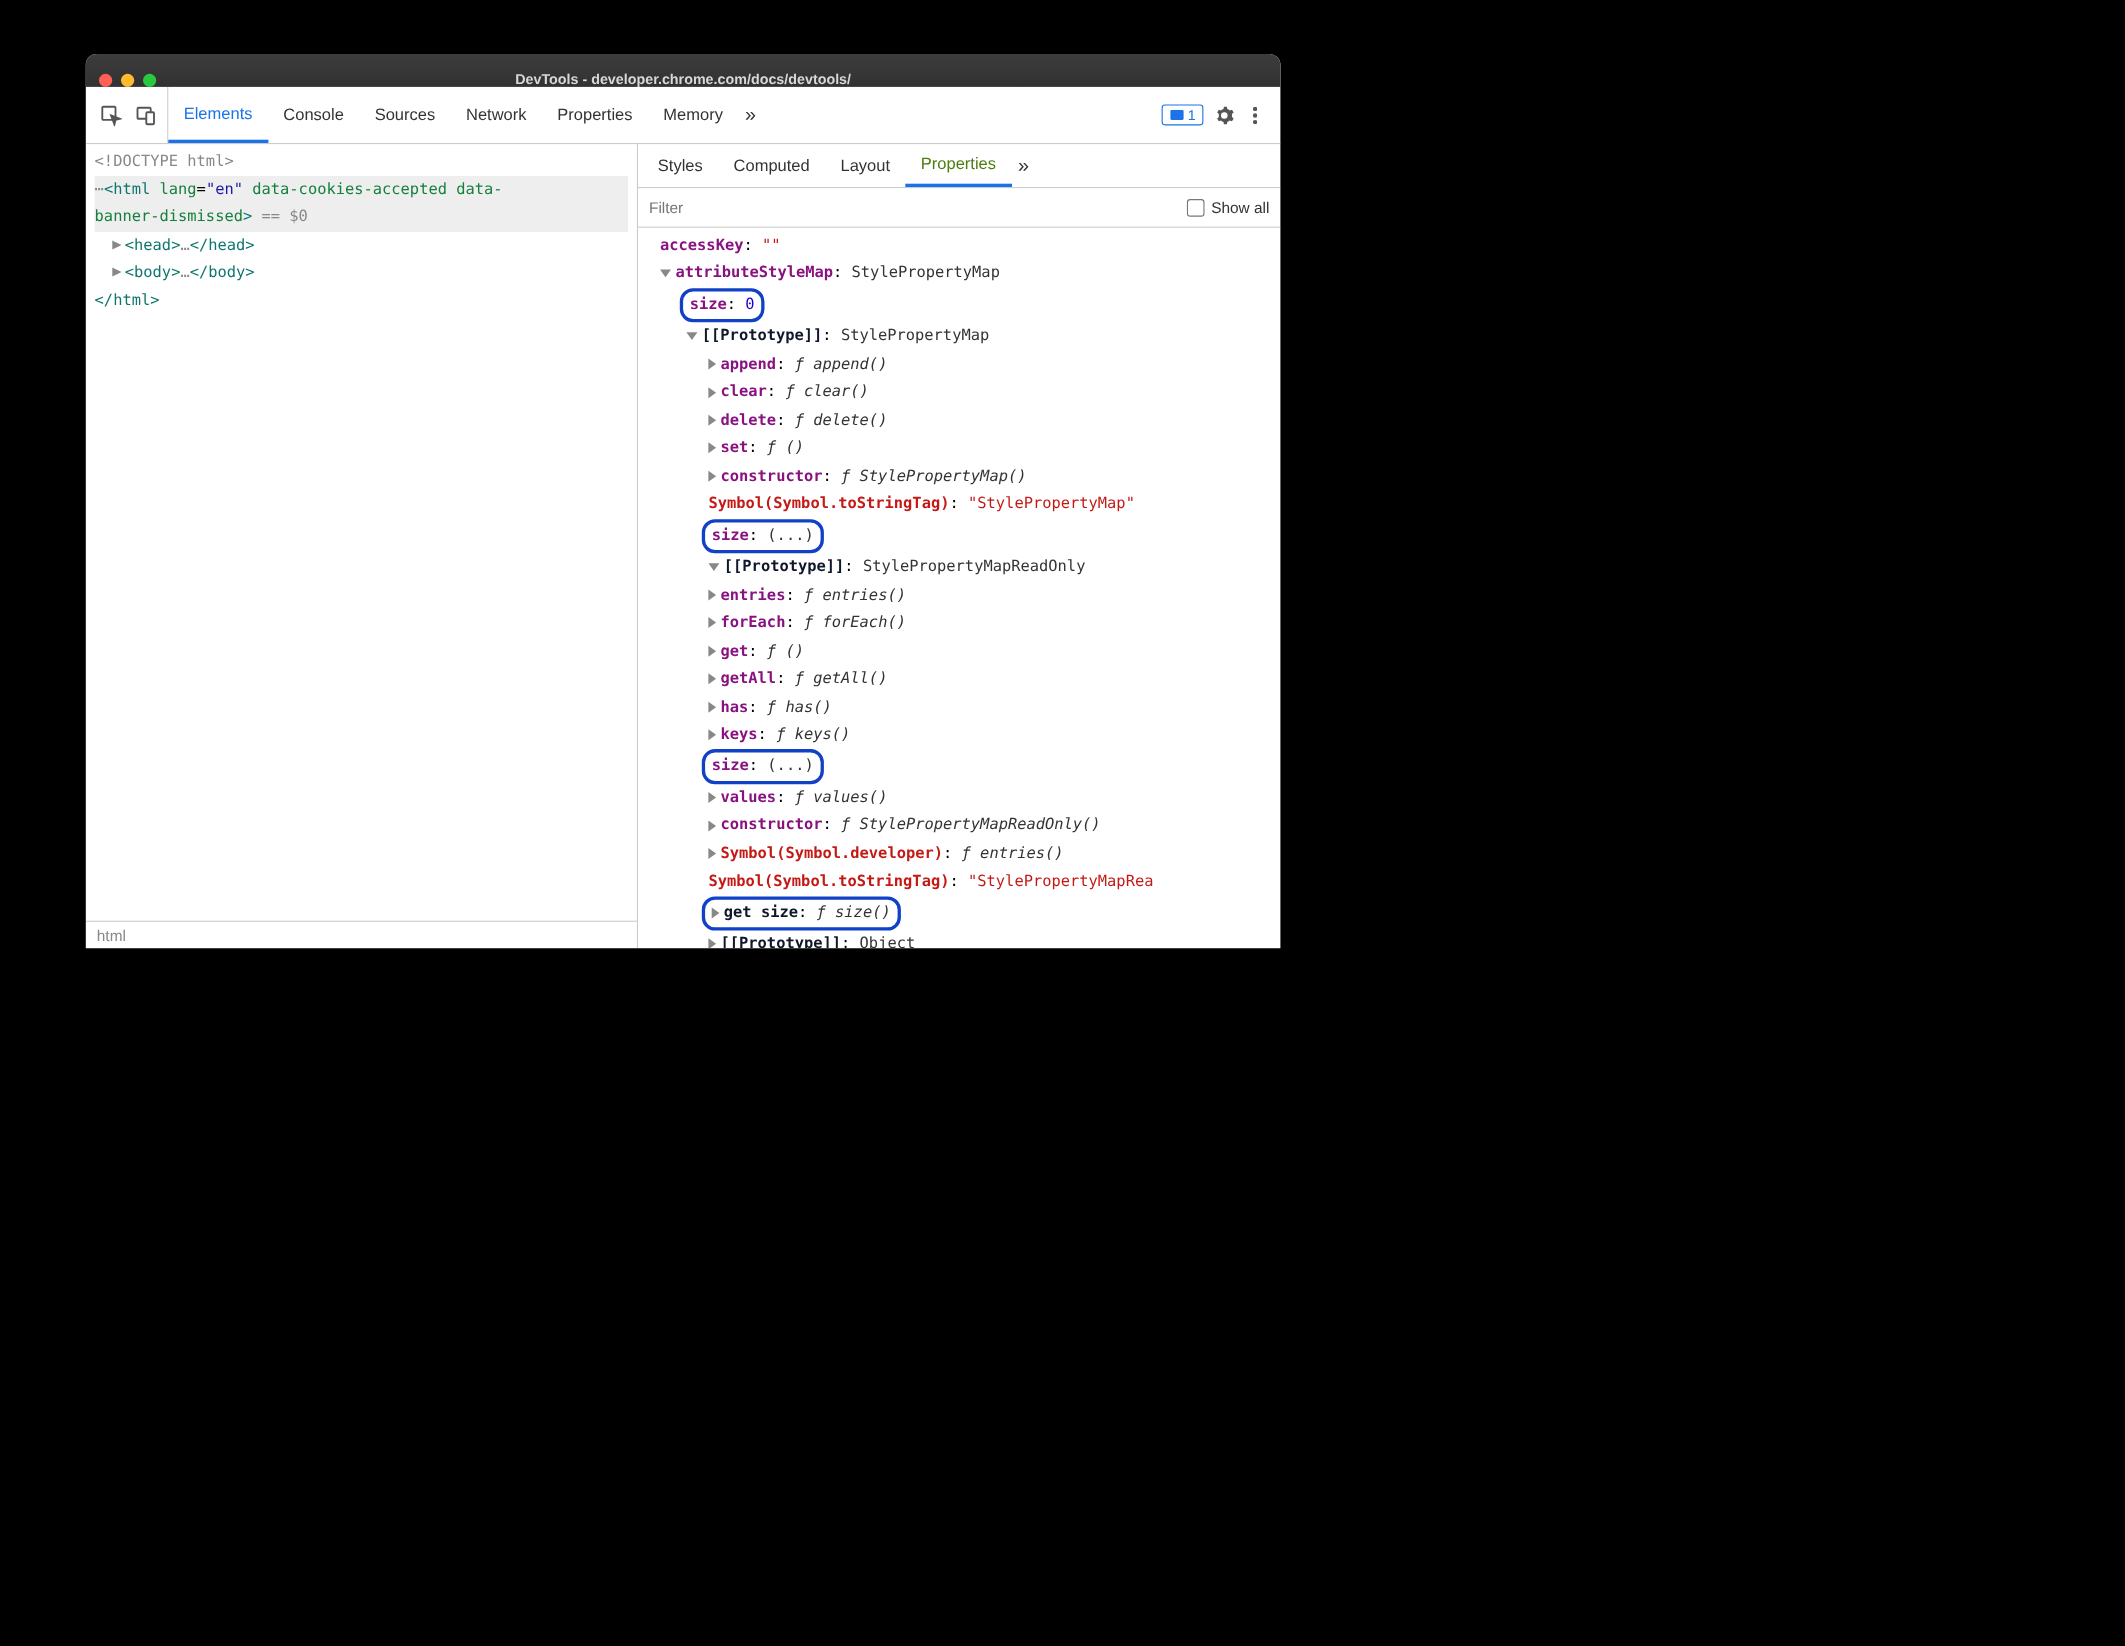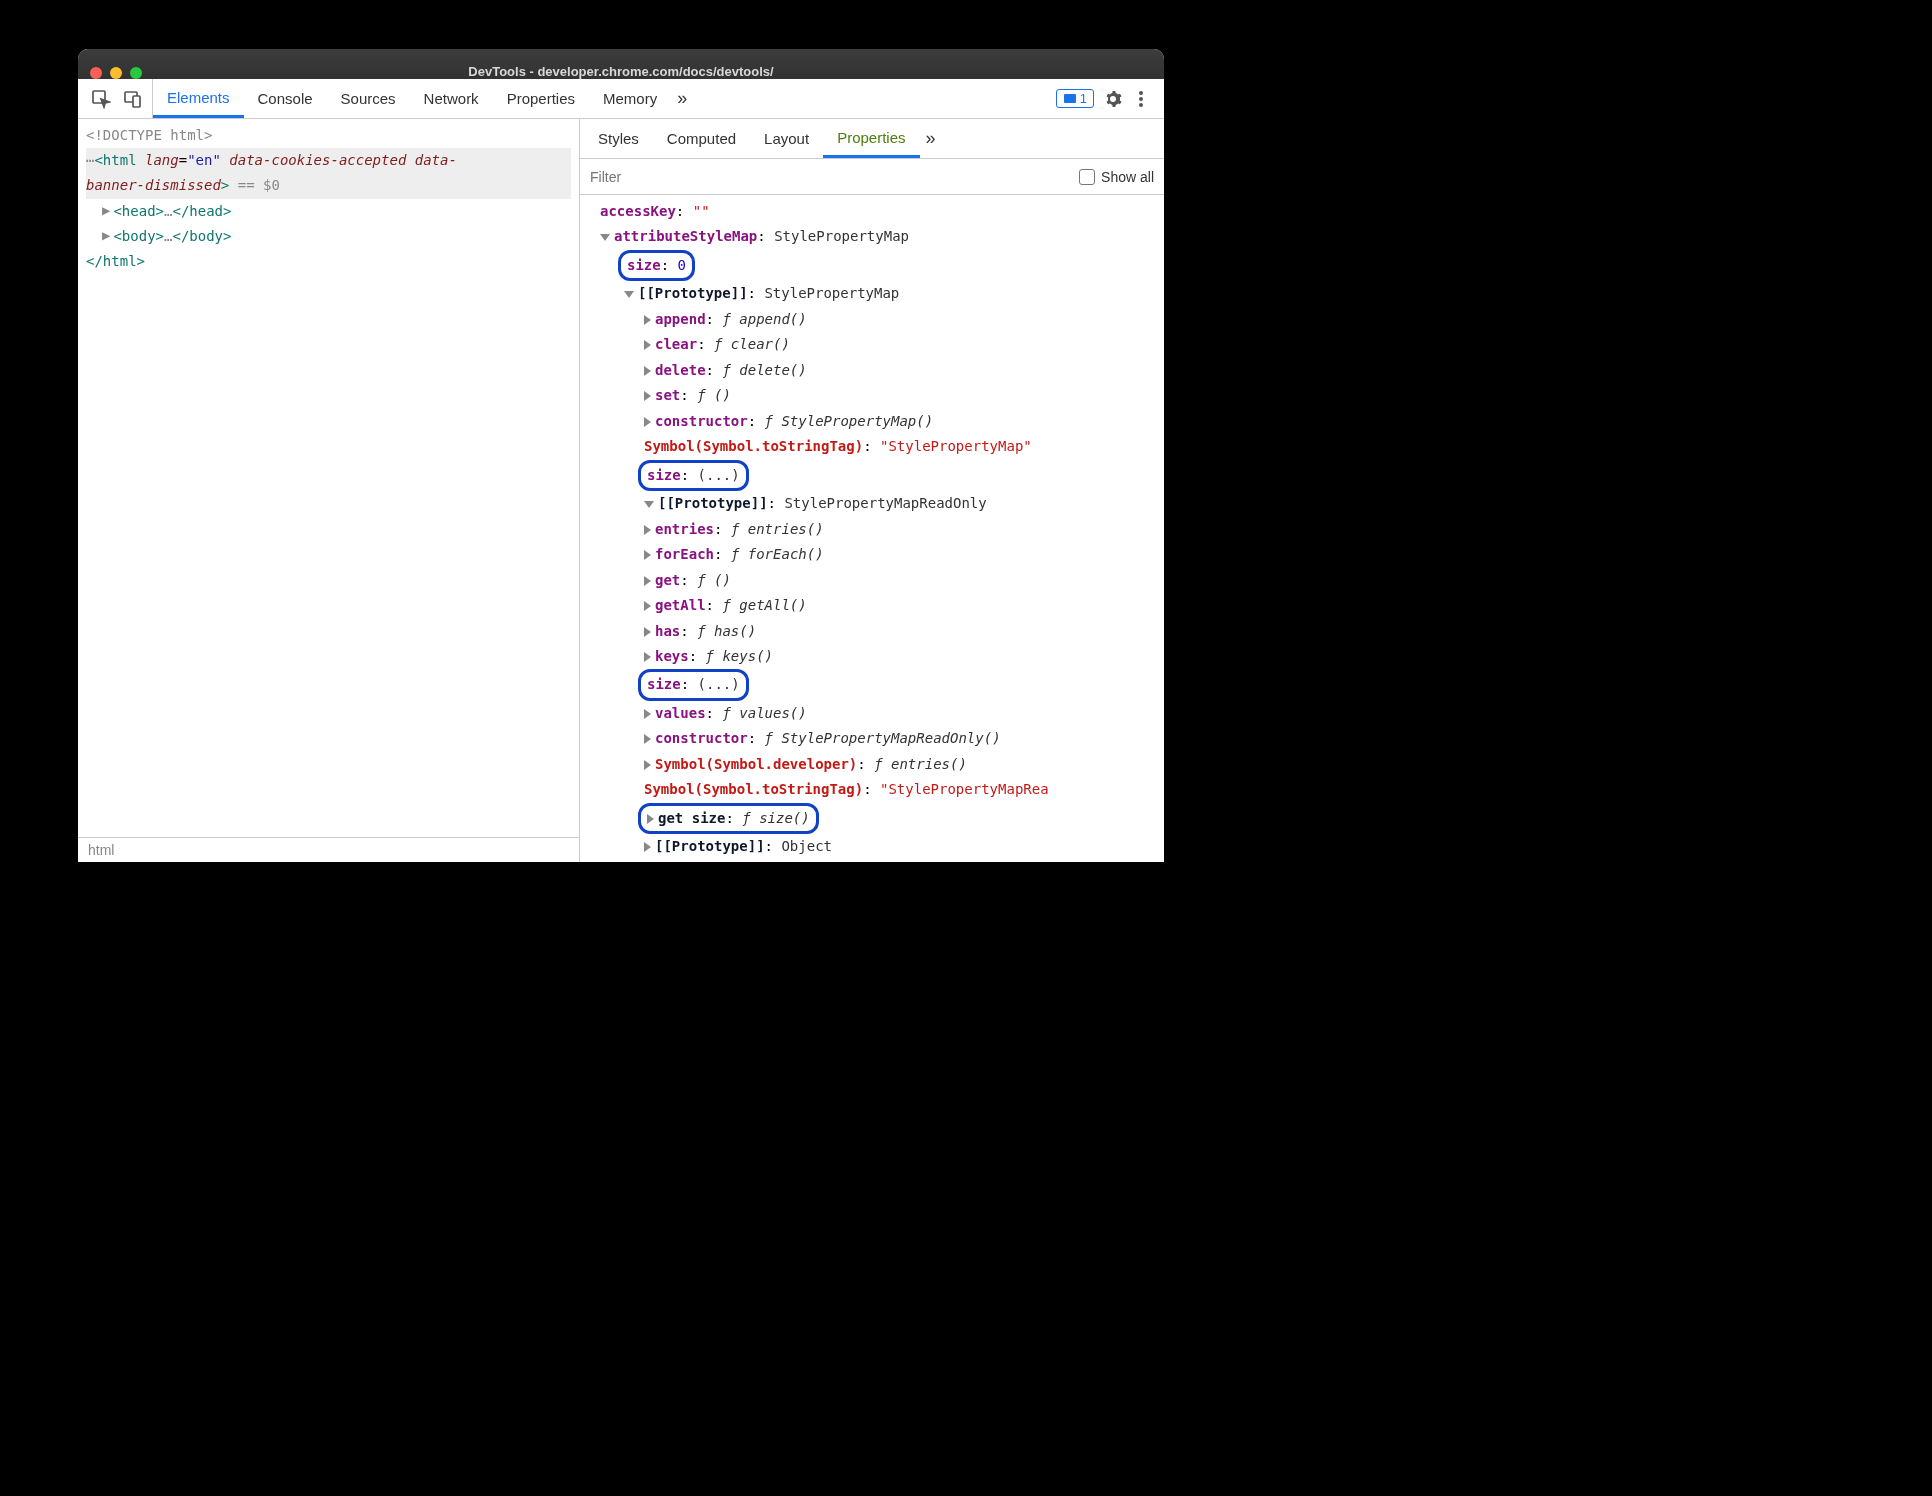--- a/index.html
+++ b/index.html
@@ -3,37 +3,37 @@
 <meta charset="utf-8">
 <style>
 * { box-sizing: border-box; margin: 0; padding: 0; }
 body { background: #000; font-family: -apple-system, BlinkMacSystemFont, "Segoe UI", sans-serif; width: 1932px; height: 1496px; position: relative; }
 .window { position: absolute; left: 78px; top: 49px; width: 1086px; height: 813px; background: #fff; border-radius: 10px 10px 0 0; box-shadow: 0 20px 60px rgba(0,0,0,0.6); overflow: hidden; display: flex; flex-direction: column; }
 .titlebar { height: 30px; background: linear-gradient(#3c3c3c,#323232); display: flex; align-items: flex-end; padding: 0 12px; position: relative; }
 .traffic { display: flex; gap: 8px; }
 .dot { width: 12px; height: 12px; border-radius: 50%; }
 .dot.red { background: #ff5f57; } .dot.yellow { background: #febc2e; } .dot.green { background: #28c840; }
 .title { position:absolute; left:0; right:0; text-align:center; color:#d8d8d8; font-size:13px; font-weight:600; pointer-events:none; }
-.toolbar { height: 40px; border-bottom: 1px solid #ccc; display: flex; align-items: center; padding: 0 4px; }
+.toolbar { height: 52px; border-bottom: 1px solid #ccc; display: flex; align-items: center; padding: 0 4px; }
 .tb-icons { display:flex; align-items: center; padding: 0 8px; gap: 10px; border-right: 1px solid #ccc; height: 100%;}
 .tb-icon { width: 22px; height: 22px; display:flex; align-items:center; justify-content:center; color:#555; }
 .tabs { display:flex; align-items:center; height: 100%; }
 .tab { padding: 0 14px; height:100%; display:flex; align-items:center; font-size:15px; color:#333; cursor:pointer; }
 .tab.active { color:#1a73e8; border-bottom: 3px solid #1a73e8; }
 .tb-right { margin-left:auto; display:flex; align-items:center; gap:10px; padding-right: 10px;}
 .issues-btn { display:flex; align-items:center; gap:3px; border:1px solid #1a73e8; border-radius:3px; padding:1px 6px; color:#1a73e8; font-size:13px; }
 .issues-btn svg { display:block; }
 .more-chev { font-size:18px; color:#333; padding:0 6px; cursor:pointer; }
 .gear, .kebab { width:18px; height:18px; color:#555; display:flex; align-items:center; justify-content:center; }
 .content { flex:1; display:flex; min-height:0; }
 .left-panel { width:502px; border-right:1px solid #ccc; display:flex; flex-direction:column; }
 .dom-tree { flex:1; padding: 4px 8px; font-family: Menlo, Monaco, monospace; font-size: 14px; overflow:hidden; }
 .dom-line { line-height: 1.8; white-space: nowrap; }
 .dom-line.sel { background:#eee; }
-.purple { color:#0f766e;margin-top:32px; } .attrn { color:#7f1d1d;font-style:italic; } .attrv { color:#1a1aa6; } .grey { color:#888; }
+.purple { color:#0f766e;margin-top:32px; } .attrn { color:#15803d; } .attrv { color:#1a1aa6; } .grey { color:#888; }
 .el-arrow { display:inline-block; color:#888; margin-right:3px; transform:translateY(-1px); }
 .dots-pre { color:#888; }
 .breadcrumb { border-top:1px solid #ccc; padding: 4px 10px; font-size:14px; color:#888; }
 .right-panel { flex:1; display:flex; flex-direction:column; min-width:0; }
 .side-tabs { height:40px; display:flex; align-items:center; border-bottom:1px solid #ccc; padding:0 4px; }
 .side-tab { padding:0 14px; height:100%; display:flex; align-items:center; font-size:15px; color:#333; cursor:pointer; }
 .side-tab.active { border-bottom:3px solid #1a73e8; color:#4d7c0f; }
 .filter-row { height:36px; border-bottom:1px solid #ccc; display:flex; align-items:center; padding:0 10px;gap:11px; }
 .filter-input { flex:1; border:none; outline:none; font-size:14px; color:#888; }
 .showall { display:flex; align-items:center; gap:6px; font-size:14px; color:#333; }

